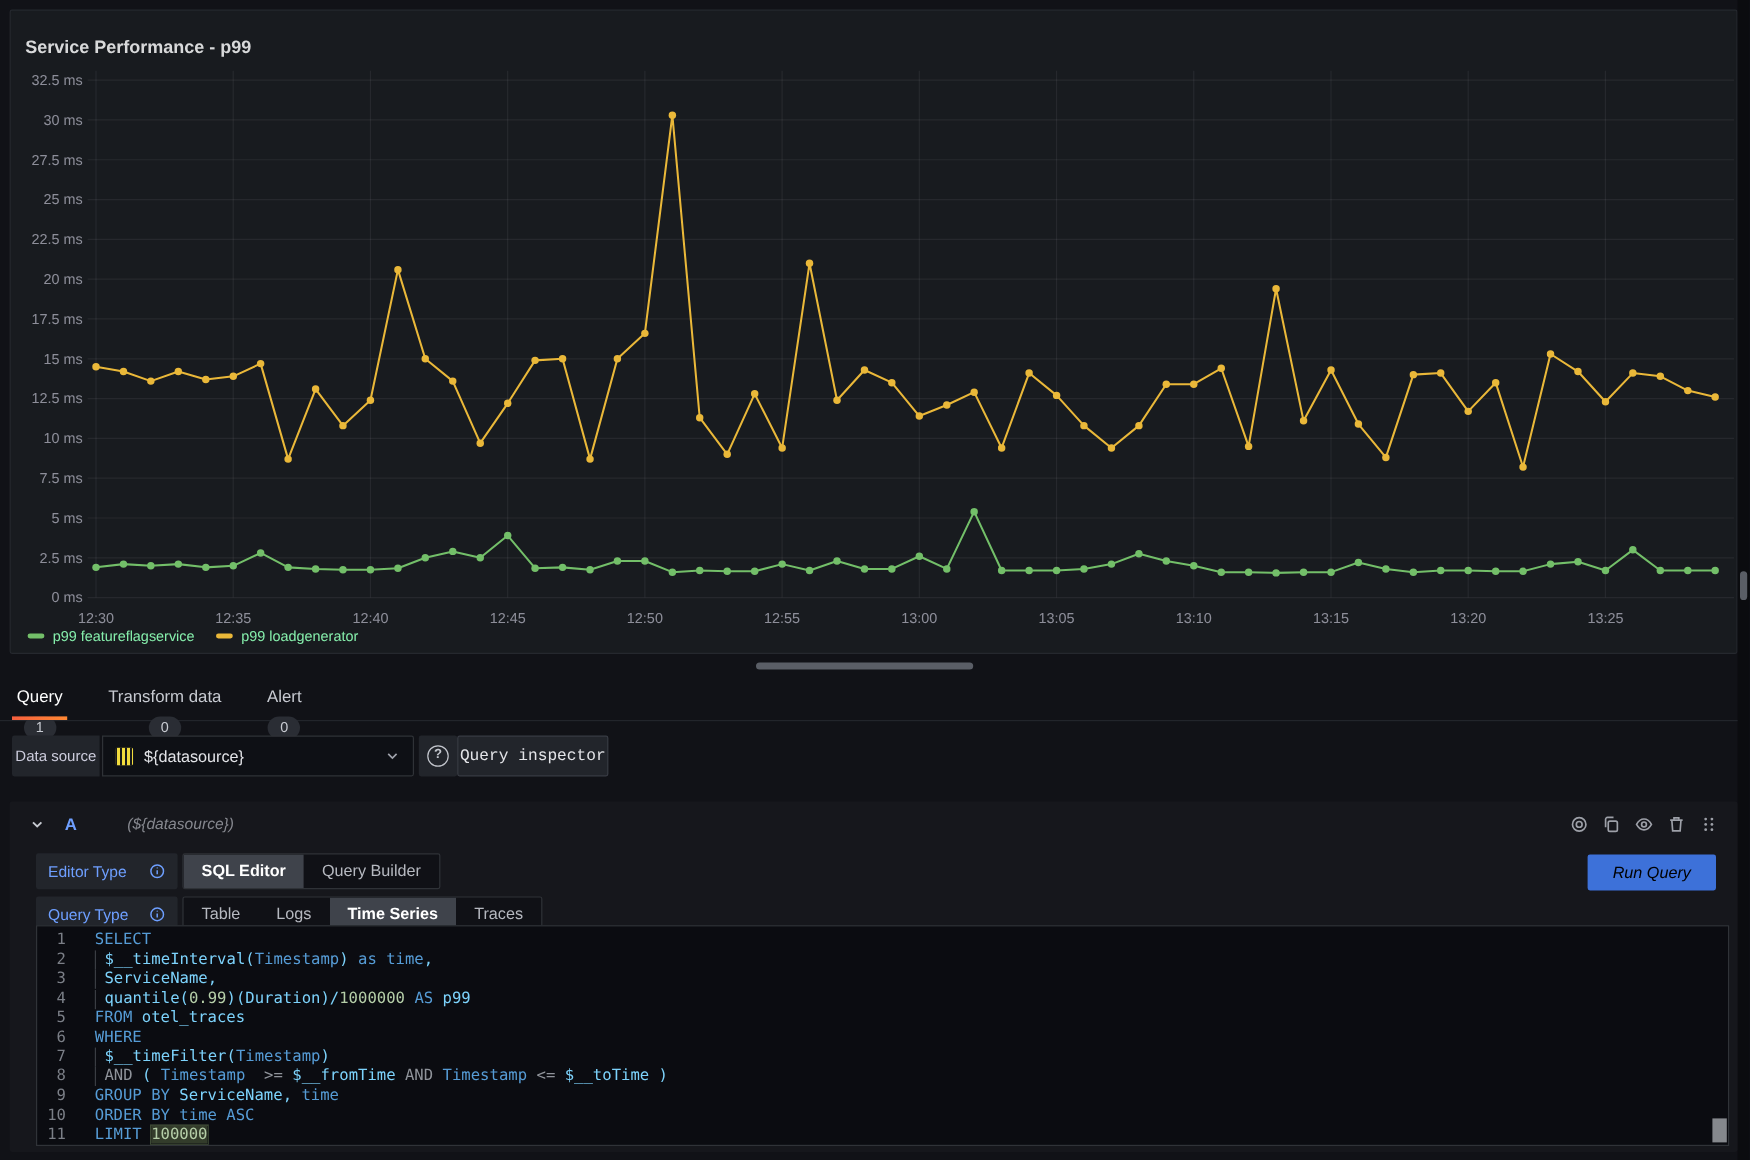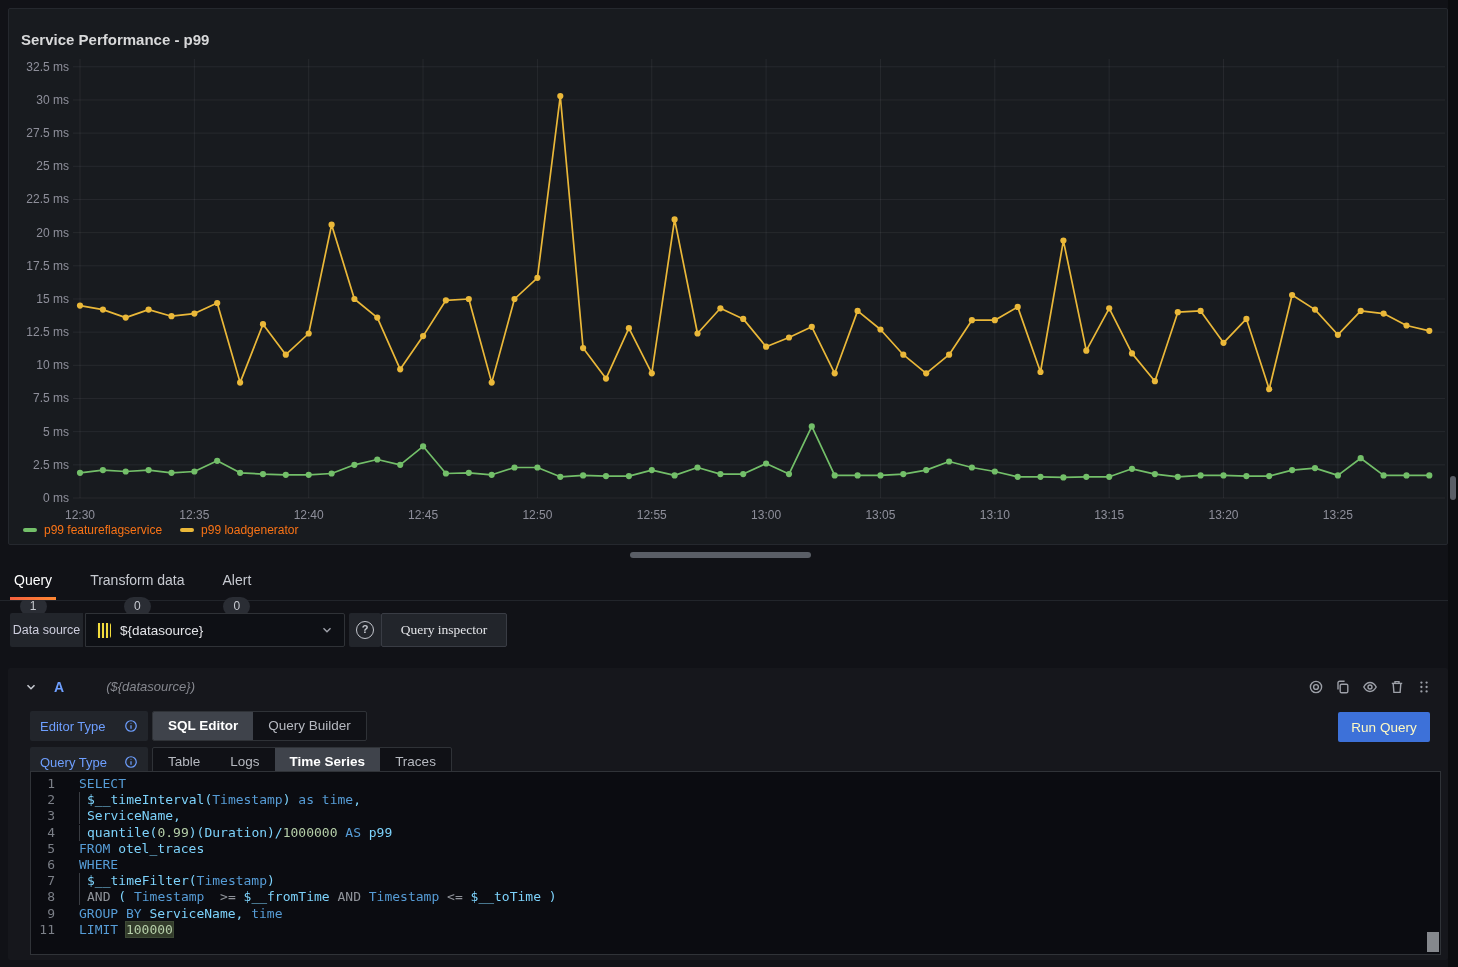--- a/index.html
+++ b/index.html
@@ -5,21 +5,21 @@
   * { margin:0; padding:0; box-sizing:border-box; }
   html,body { width:1458px; height:967px; background:#111217; font-family:"Liberation Sans", sans-serif; color:#ccccdc; overflow:hidden; }
   .page { position:relative; width:1458px; height:967px; }
 
   
   .panel { position:absolute; left:8px; top:8px; width:1440px; height:537px;
            background:#181b1f; border:1px solid #25282e; border-radius:2px; }
   .panel-title { position:absolute; left:12px; top:22px; font-size:15px; font-weight:600; color:#d8d9da; cursor:pointer; }
   #chart-svg { position:absolute; left:0; top:0; width:1438px; height:535px; }
   .legend { position:absolute; left:14px; bottom:7px; display:flex; gap:18px; align-items:center; }
-  .legend-item { display:flex; align-items:center; gap:7px; font-size:12px; color:#f97316;text-align:right; }
+  .legend-item { display:flex; align-items:center; gap:7px; font-size:12px; color:#86efac;text-align:right; }
   .legend-swatch { width:14px; height:4px; border-radius:2px; display:inline-block; }
 
   
   .h-scrollbar { position:absolute; left:630px; top:552px; width:181px; height:6px; border-radius:3px; background:#5a5e66; }
   .right-gutter { position:absolute; left:1448px; top:0; width:10px; height:967px; background:#0b0c0f; }
   .v-scrollbar { position:absolute; left:1450px; top:476px; width:6px; height:24px; border-radius:3px; background:#5a5e66; }
 
   
   .tabbar { position:absolute; left:0; top:563px; width:1448px; height:38px; display:flex; align-items:stretch;
             gap:30px; padding:0 0 0 10px; border-bottom:1px solid #22252b; }
@@ -45,42 +45,42 @@
   .chev { width:14px; height:14px; stroke:#9fa2ab; fill:none; stroke-width:1.6; }
   .help-btn { width:32px; margin-left:4px; background:#22252b; border:none; border-radius:2px; display:flex;
               align-items:center; justify-content:center; cursor:pointer; }
   .help-circle { width:18px; height:18px; border:1.4px solid #c3c6cd; border-radius:50%; color:#c3c6cd;
                  font-size:11px; line-height:15px; text-align:center; font-weight:700; }
   .options-strip { flex:1; margin-left:6px; margin-right:8px; background:#1f222a; border-radius:2px;
                    display:flex; align-items:center; padding:0 12px; gap:14px; }
   .qo-link { color:#6e9fff; font-size:13.5px; font-weight:500; cursor:pointer; }
   .qo-meta { color:#9fa2ab; font-size:13px; margin-left:6px; }
   .inspector-btn { width:126px; background:#22252b; border:1px solid #393c44; border-radius:2px; color:#e3e4e8;
-                   font-size:13.5px; font-weight:500; cursor:pointer; font-family:Liberation Serif, serif; }
+                   font-size:13.5px; font-weight:500; cursor:pointer; font-family:Liberation Mono, monospace; }
 
   
   .query-card { position:absolute; left:8px; top:668px; width:1440px; height:292px; background:#16171c;
                 border-radius:2px; }
   .q-header { height:37px; display:flex; align-items:center; padding:0 16px; }
   .q-collapse { width:14px; height:14px; stroke:#c7cad1; fill:none; stroke-width:1.8; cursor:pointer; }
   .q-letter { margin-left:16px; color:#6e9fff; font-size:14px; font-weight:600; cursor:pointer; }
   .q-ds { margin-left:42px; color:#86888f; font-size:13px; font-style:italic; }
   .q-icons { margin-left:auto; display:flex; align-items:center; gap:11px; }
   .q-icon { width:16px; height:16px; stroke:#9da0a8; fill:none; stroke-width:1.4; cursor:pointer; }
 
   .q-row { display:flex; align-items:center; margin:6px 0 0 22px; height:30px; }
   .inline-label { width:118px; height:30px; background:#22252b; border-radius:2px; display:flex; align-items:center;
                   justify-content:space-between; padding:0 10px; color:#6e9fff; font-size:13px; }
   .info-icon { width:14px; height:14px; stroke:#6e9fff; fill:none; stroke-width:1.4; }
   .seg-group { display:inline-flex; margin-left:4px; border:1px solid #2f3237; border-radius:2px; background:#101116;
                height:30px; overflow:hidden; }
   .seg { padding:0 15px; line-height:28px; font-size:13.5px; color:#b6b9c0; cursor:pointer; white-space:nowrap; }
   .seg.active { background:#3f434b; color:#ffffff; font-weight:600; }
-  .run-btn { position:absolute; right:18px; top:44px; width:92px; height:30px; background:#3d71d9; border:none;
-             border-radius:2px; color:#fef9c3; font-size:13.5px; font-weight:500; cursor:pointer; font-family:inherit; }
+  .run-btn { position:absolute; right:18px; top:44px; width:107px; height:30px; background:#3d71d9; border:none;
+             border-radius:2px; color:#000000; font-size:13.5px; font-weight:500; cursor:pointer; font-family:inherit;font-style:italic; }
 
   
   .sql-editor { position:absolute; left:22px; top:103px; width:1411px; height:184px; background:#0b0c11;
                 border:1px solid #303338; font-family:"DejaVu Sans Mono", monospace; font-size:13px; cursor:text; }
   #sql-lines { padding-top:4px; }
   .code-line { display:flex; height:16.2px; line-height:16.2px; white-space:pre; }
   .ln { width:44px; padding-right:20px; text-align:right; color:#7b7f87; user-select:none; }
   .code-text { padding-left:4px; color:#d4d4d4; }
   .guide { display:inline-block; width:8px; height:16px; border-left:1px solid #3a3d43; vertical-align:top; }
   .tok-kw { color:#569cd6; }
@@ -412,19 +412,20 @@
       <div id="sql-lines">
           <div class="code-line"><span class="ln">1</span><span class="code-text"><span class="tok-kw">SELECT</span></span></div>
           <div class="code-line"><span class="ln">2</span><span class="code-text"><span class="guide"></span><span class="tok-txt">$__timeInterval(</span><span class="tok-kw">Timestamp</span><span class="tok-txt">) </span><span class="tok-kw">as</span><span class="tok-txt"> </span><span class="tok-kw">time</span><span class="tok-txt">,</span></span></div>
           <div class="code-line"><span class="ln">3</span><span class="code-text"><span class="guide"></span><span class="tok-txt">ServiceName,</span></span></div>
           <div class="code-line"><span class="ln">4</span><span class="code-text"><span class="guide"></span><span class="tok-txt">quantile(</span><span class="tok-num">0.99</span><span class="tok-txt">)(Duration)/</span><span class="tok-num">1000000</span><span class="tok-txt"> </span><span class="tok-kw">AS</span><span class="tok-txt"> p99</span></span></div>
           <div class="code-line"><span class="ln">5</span><span class="code-text"><span class="tok-kw">FROM</span><span class="tok-txt"> otel_traces</span></span></div>
           <div class="code-line"><span class="ln">6</span><span class="code-text"><span class="tok-kw">WHERE</span></span></div>
           <div class="code-line"><span class="ln">7</span><span class="code-text"><span class="guide"></span><span class="tok-txt">$__timeFilter(</span><span class="tok-kw">Timestamp</span><span class="tok-txt">)</span></span></div>
           <div class="code-line"><span class="ln">8</span><span class="code-text"><span class="guide"></span><span class="tok-op">AND</span><span class="tok-txt"> ( </span><span class="tok-kw">Timestamp</span><span class="tok-txt">  </span><span class="tok-op">&gt;=</span><span class="tok-txt"> $__fromTime </span><span class="tok-op">AND</span><span class="tok-txt"> </span><span class="tok-kw">Timestamp</span><span class="tok-txt"> </span><span class="tok-op">&lt;=</span><span class="tok-txt"> $__toTime )</span></span></div>
           <div class="code-line"><span class="ln">9</span><span class="code-text"><span class="tok-kw">GROUP BY</span><span class="tok-txt"> ServiceName, </span><span class="tok-kw">time</span></span></div>
+          <div class="code-line"><span class="ln">10</span><span class="code-text"><span class="tok-kw">ORDER BY</span><span class="tok-txt"> </span><span class="tok-kw">time</span><span class="tok-txt"> </span><span class="tok-kw">ASC</span></span></div>
           <div class="code-line"><span class="ln">11</span><span class="code-text"><span class="tok-kw">LIMIT</span><span class="tok-txt"> </span><span class="tok-hl">100000</span></span></div>
         </div>
       <div class="sql-scroll-thumb"></div>
     </div>
   </section>
 
 </div>
 
 </body></html>

